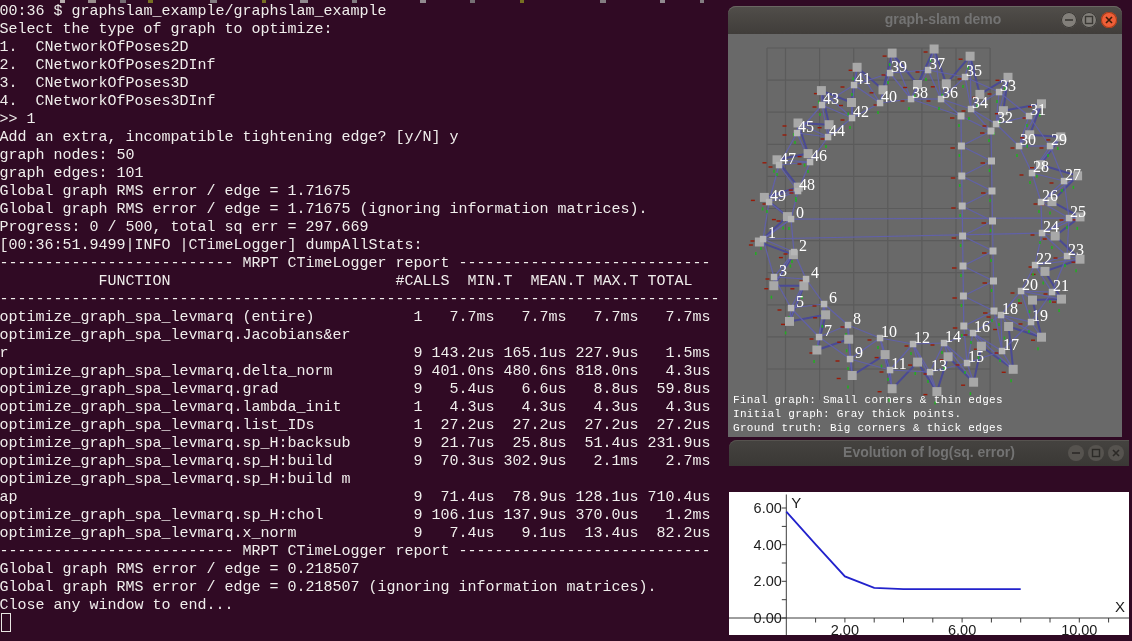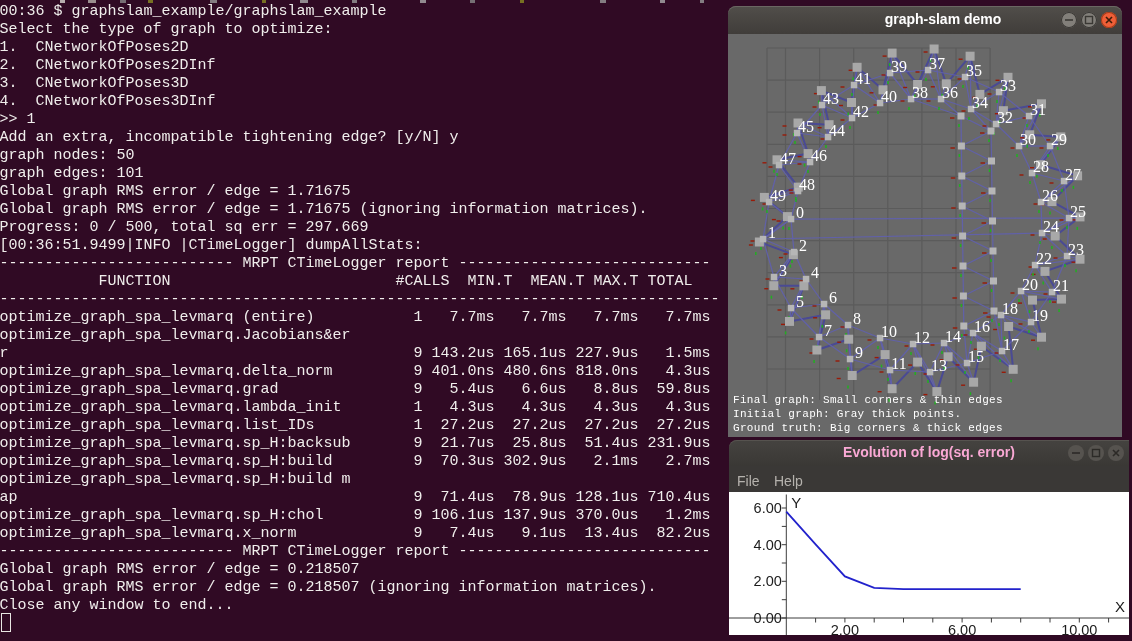--- a/index.html
+++ b/index.html
@@ -8,30 +8,30 @@
         font-family:"Liberation Mono", monospace;font-size:15px;line-height:18px;
         color:#f0eeec;white-space:pre;}
   #cursor{position:absolute;left:0.5px;top:613px;width:8px;height:17px;border:1px solid #e8e6e3;}
   .speck{position:absolute;height:3px;top:0;opacity:0.8;}
   
   #demo{position:absolute;left:728px;top:6px;width:394px;height:431px;}
   #demo .tbar{position:absolute;left:0;top:0;width:100%;height:28px;
       background:linear-gradient(#514e4a,#403d3a);border-radius:8px 8px 0 0;
       box-shadow:inset 0 1px 0 #6a6762;}
   #demo .ttl{position:absolute;left:0;right:0;top:5px;text-align:center;
-      font-weight:bold;font-size:14px;color:#ffffff;margin-left:36px;}
+      font-weight:bold;font-size:14px;color:#737373;margin-left:36px;}
   .btn{position:absolute;top:6px;width:16px;height:16px;border-radius:50%;}
   .btn svg{position:absolute;left:0;top:0;}
   
   #evo{position:absolute;left:729px;top:440px;width:400px;height:196px;}
   #evo .tbar{position:absolute;left:0;top:0;width:100%;height:26px;
       background:linear-gradient(#454340,#3a3835);border-radius:8px 0 0 0;
       box-shadow:inset 0 1px 0 #56534f;}
   #evo .ttl{position:absolute;left:0;right:0;top:4px;text-align:center;
-      font-weight:bold;font-size:14px;color:#f9a8d4;}
+      font-weight:bold;font-size:14px;color:#737373;}
   #evo .menu{position:absolute;left:0;top:26px;width:100%;height:26px;background:#3a3836;
       color:#b5b2ad;font-size:14px;}
   #evo .menu span{position:absolute;top:7px;}
 </style></head>
 <body>
 <pre id="term">00:36 $ graphslam_example/graphslam_example
 Select the type of graph to optimize:
 1.  CNetworkOfPoses2D
 2.  CNetworkOfPoses2DInf
 3.  CNetworkOfPoses3D
@@ -806,24 +806,20 @@
   <div class="btn" style="top:5px;left:359px;background:#56534f;">
     <svg width="16" height="16">
         <rect x="4.5" y="4.5" width="7" height="7" fill="none" stroke="#2c2a27" stroke-width="1.4"></rect>
       </svg>
     </div>
   <div class="btn" style="top:5px;left:379px;background:#56534f;">
     <svg width="16" height="16">
         <path d="M5 5 L11 11 M11 5 L5 11" stroke="#2c2a27" stroke-width="1.6"></path>
       </svg>
     </div>
-  <div class="menu">
-      <span style="left:8px;">File</span>
-      <span style="left:45px;">Help</span>
-    </div>
 <svg width="400" height="143" viewBox="0 0 400 143" xmlns="http://www.w3.org/2000/svg" style="position:absolute;left:0;top:52;">
 <rect x="0" y="0" width="400" height="143" fill="#ffffff"></rect>
 <g stroke="#3c3c3c" stroke-width="1">
 <line x1="57.3" y1="2.5" x2="57.3" y2="143"></line>
 <line x1="0" y1="126.0" x2="400" y2="126.0"></line>
 <line x1="52.8" y1="126.0" x2="57.3" y2="126.0"></line>
 <line x1="52.8" y1="107.7" x2="57.3" y2="107.7"></line>
 <line x1="52.8" y1="89.3" x2="57.3" y2="89.3"></line>
 <line x1="52.8" y1="71.0" x2="57.3" y2="71.0"></line>
 <line x1="52.8" y1="52.7" x2="57.3" y2="52.7"></line>

